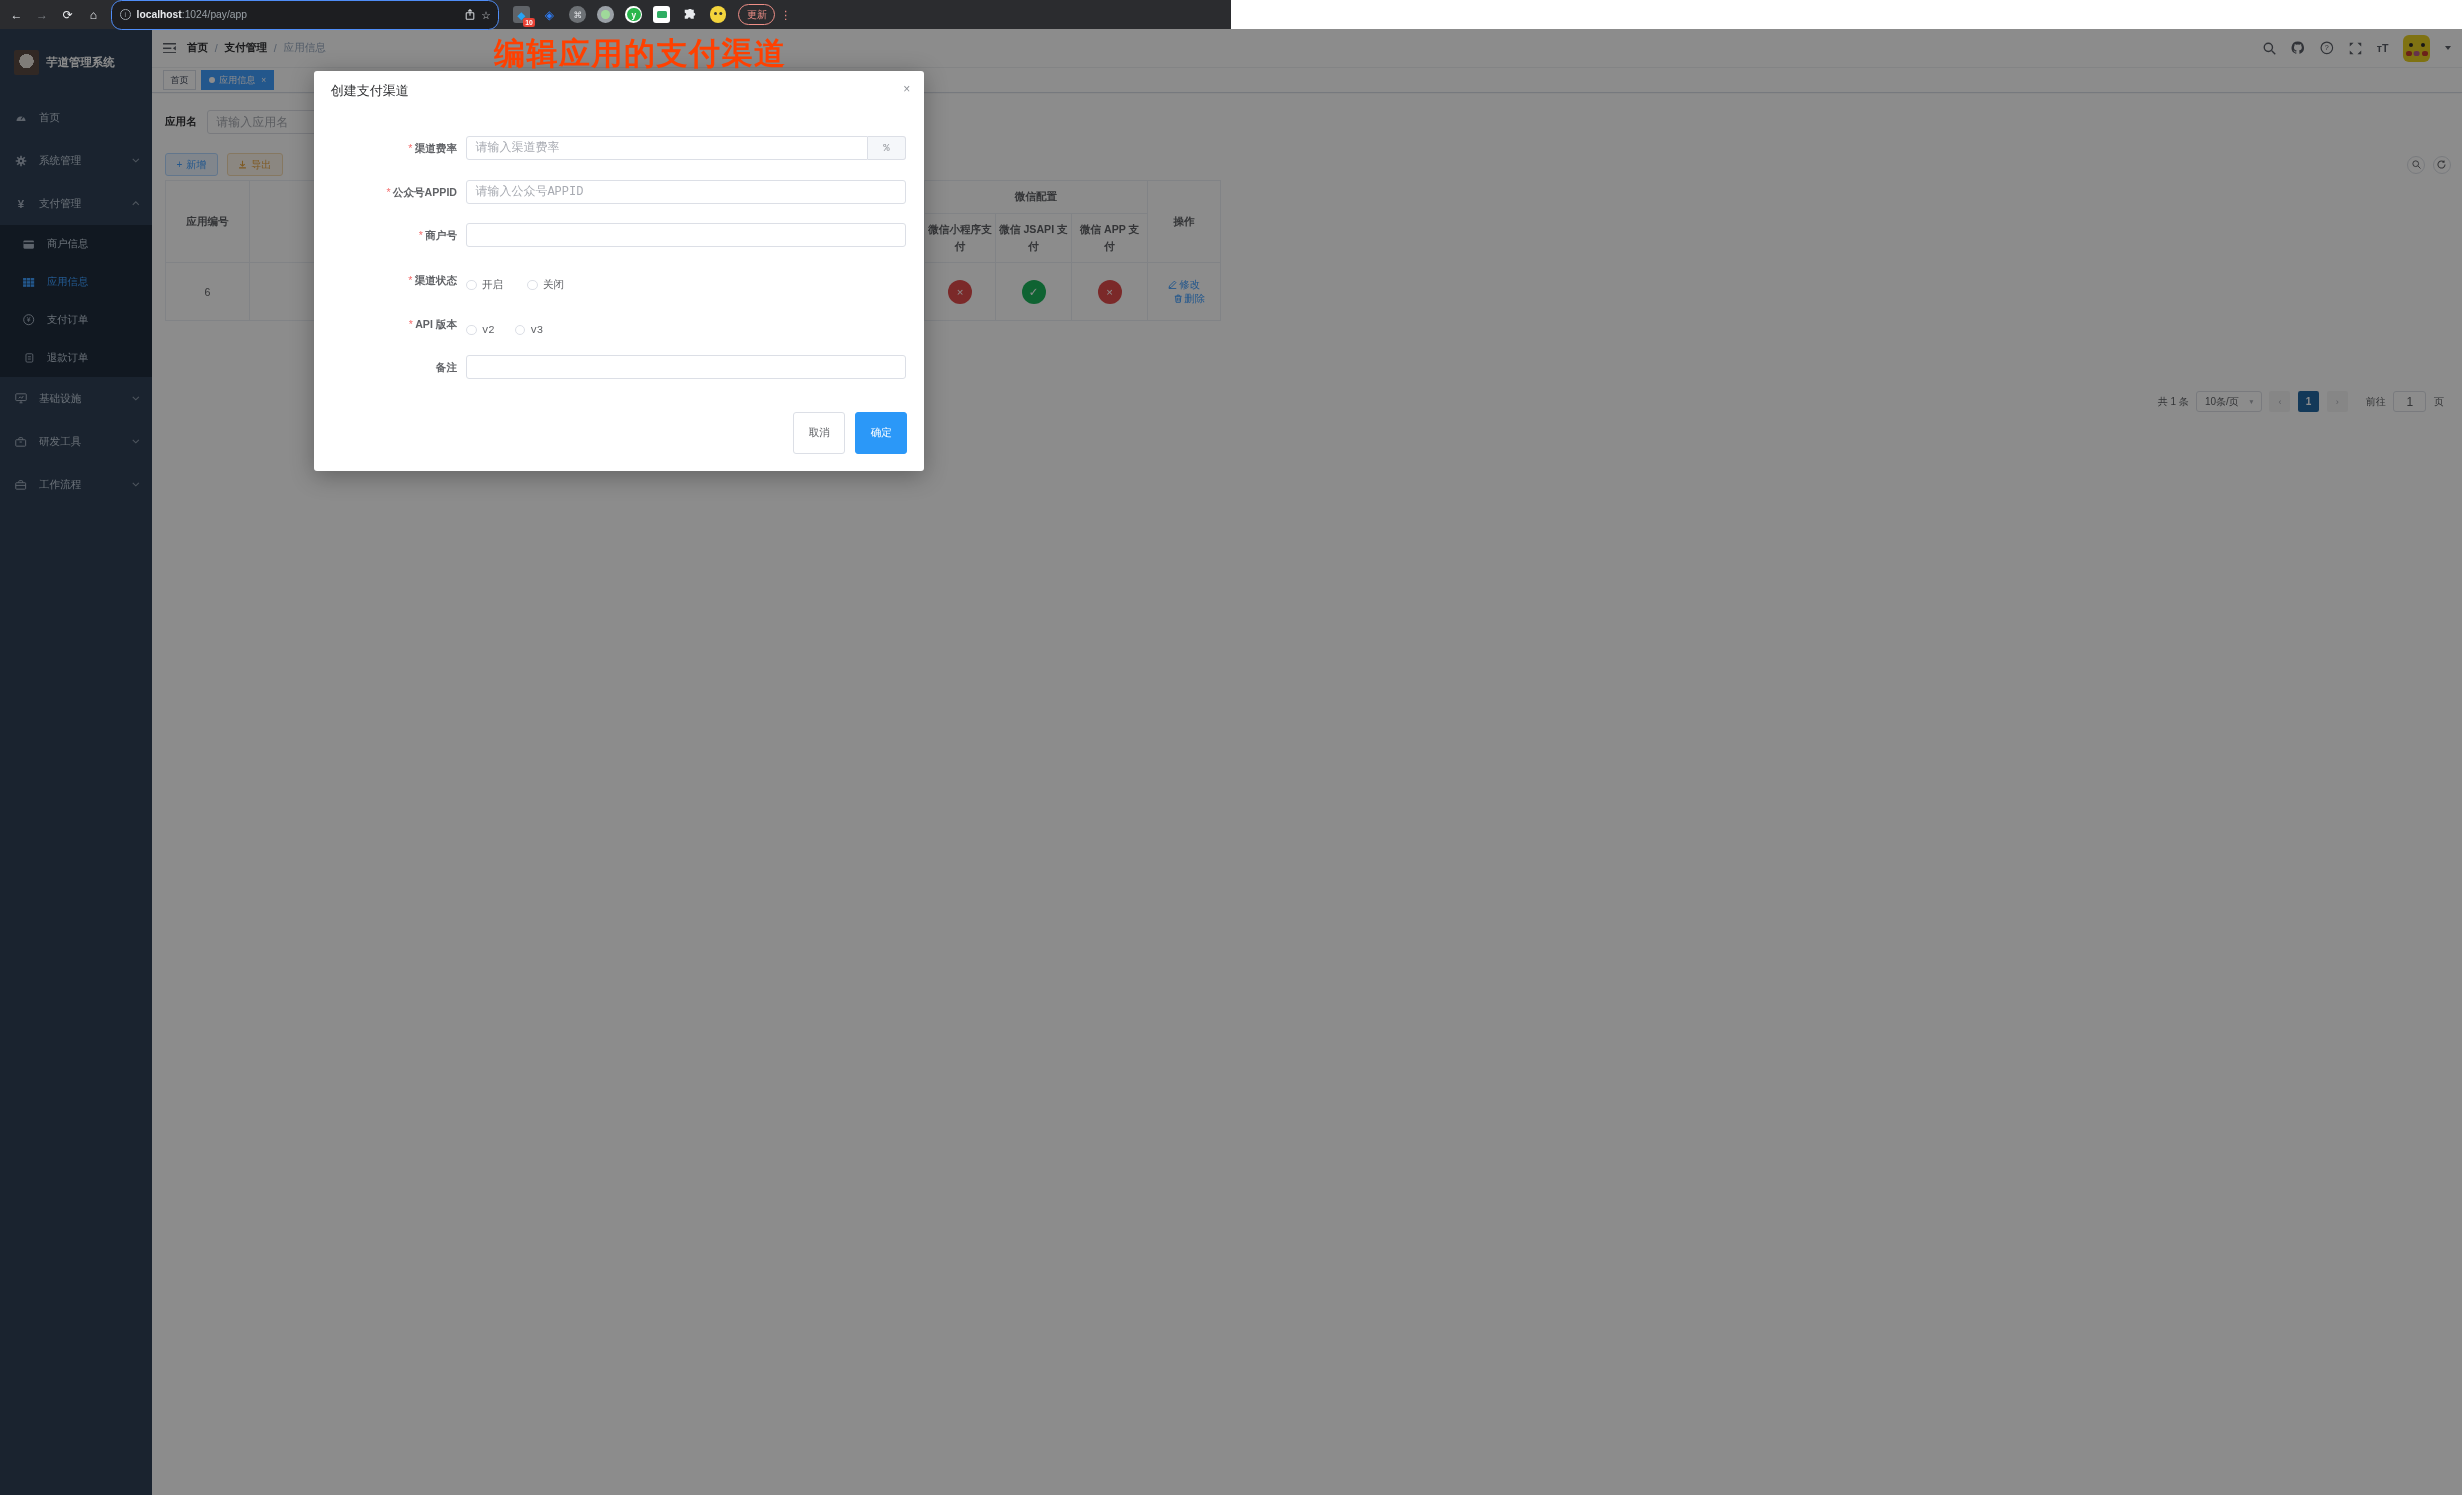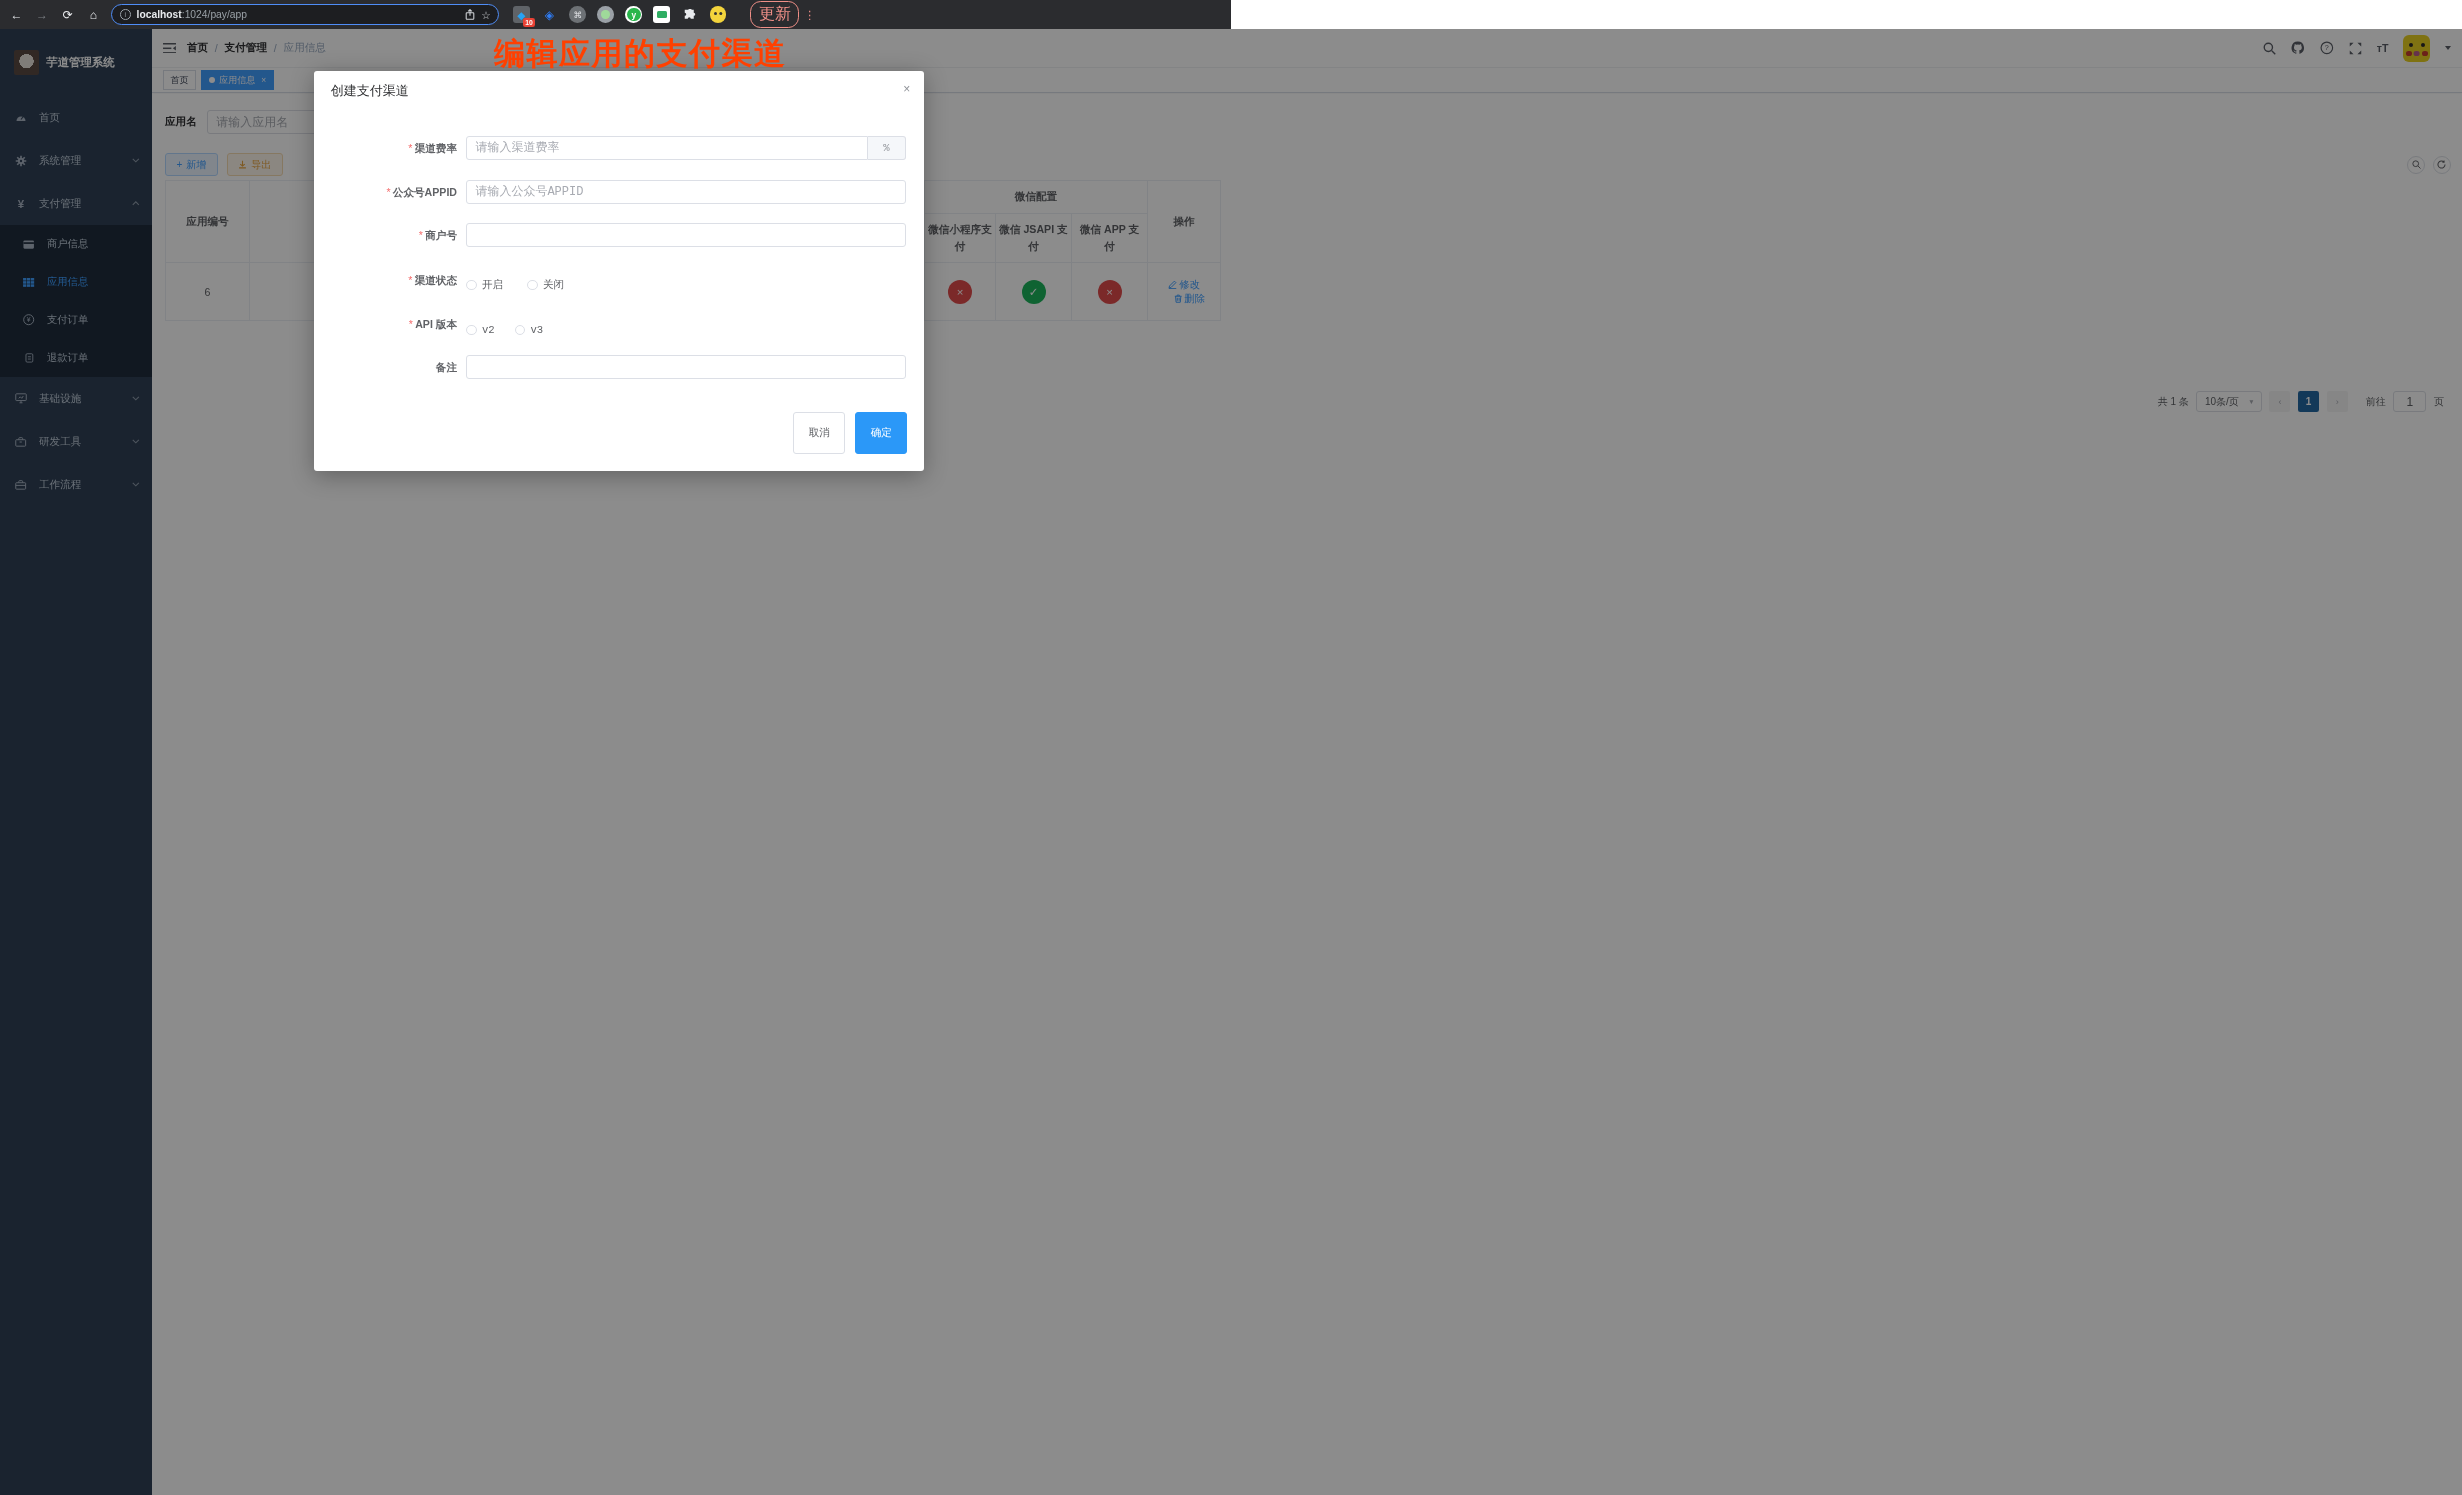--- a/index.html
+++ b/index.html
@@ -6,35 +6,35 @@
   html,body { width:1231px; height:748px; overflow:hidden; background:#fff;
     font-family:"Liberation Sans","DejaVu Sans",sans-serif; font-size:10.6px; }
 
   
   .browser { position:absolute; top:0; left:0; width:1231px; height:29px;
     background:#2b2c2f; display:flex; align-items:center; z-index:90; }
   .b-nav { display:flex; align-items:center; gap:10.6px; padding:0 10.6px 0 9px; }
   .b-ico { width:15px; height:15px; display:flex; align-items:center; justify-content:center;
     color:#e8eaed; font-size:12px; }
   .b-ico.dis { color:#7d8186; }
-  .urlbar { flex:0 0 388px; height:21px; background:#1d1e21; border-radius:10.6px;
+  .urlbar { flex:0 0 388px; height:30px; background:#1d1e21; border-radius:10.6px;
     border:1.5px solid #4f8df7; display:flex; align-items:center; padding:0 7.6px; gap:6px; }
   .urlbar .info { width:10.6px; height:10.6px; border:1.1px solid #9aa0a6; border-radius:50%;
     color:#9aa0a6; font-size:6.8px; display:flex; align-items:center; justify-content:center; }
   .url-text { color:#e8eaed; font-size:10.3px; white-space:nowrap; flex:1; }
   .url-text .rest { color:#9aa0a6; }
   .pill-ic { color:#cfd2d6; font-size:10.6px; }
   .exts { display:flex; align-items:center; gap:11.4px; margin-left:13.7px; }
   .ext { width:16.7px; height:16.7px; border-radius:50%; position:relative;
     display:flex; align-items:center; justify-content:center; font-size:8.4px; }
   .ext.sq { border-radius:3px; }
   .badge10 { position:absolute; right:-5.3px; bottom:-3.8px; background:#e94235; color:#fff;
     font-size:6.8px; padding:0.8px 2.3px; border-radius:2.3px; font-weight:700; }
-  .upd { margin-left:24px; border:1.1px solid #ef8f87; color:#ef8f87; border-radius:10.6px;
-    padding:2.3px 7.6px; font-size:16px; }
+  .upd { margin-left:12px; border:1.1px solid #ef8f87; color:#ef8f87; border-radius:10.6px;
+    padding:2.3px 7.6px; font-size:10px; }
   .kebab { color:#ef8f87; font-size:11.4px; margin:0 7.6px 0 4.6px; letter-spacing:0; }
 
   
   .app { position:absolute; top:29px; left:0; right:0; bottom:0; background:#fff; }
 
   
   .sidebar { position:absolute; left:0; top:0; bottom:0; width:152px; background:#304156; overflow:hidden; }
   .logo-row { height:67px; display:flex; align-items:center; padding-left:13.7px; gap:7.6px; }
   .logo-img { width:25px; height:25px; border-radius:2.3px;
     background:radial-gradient(circle at 50% 45%, #e8e2da 0 38%, #5a4a42 39% 100%); }

